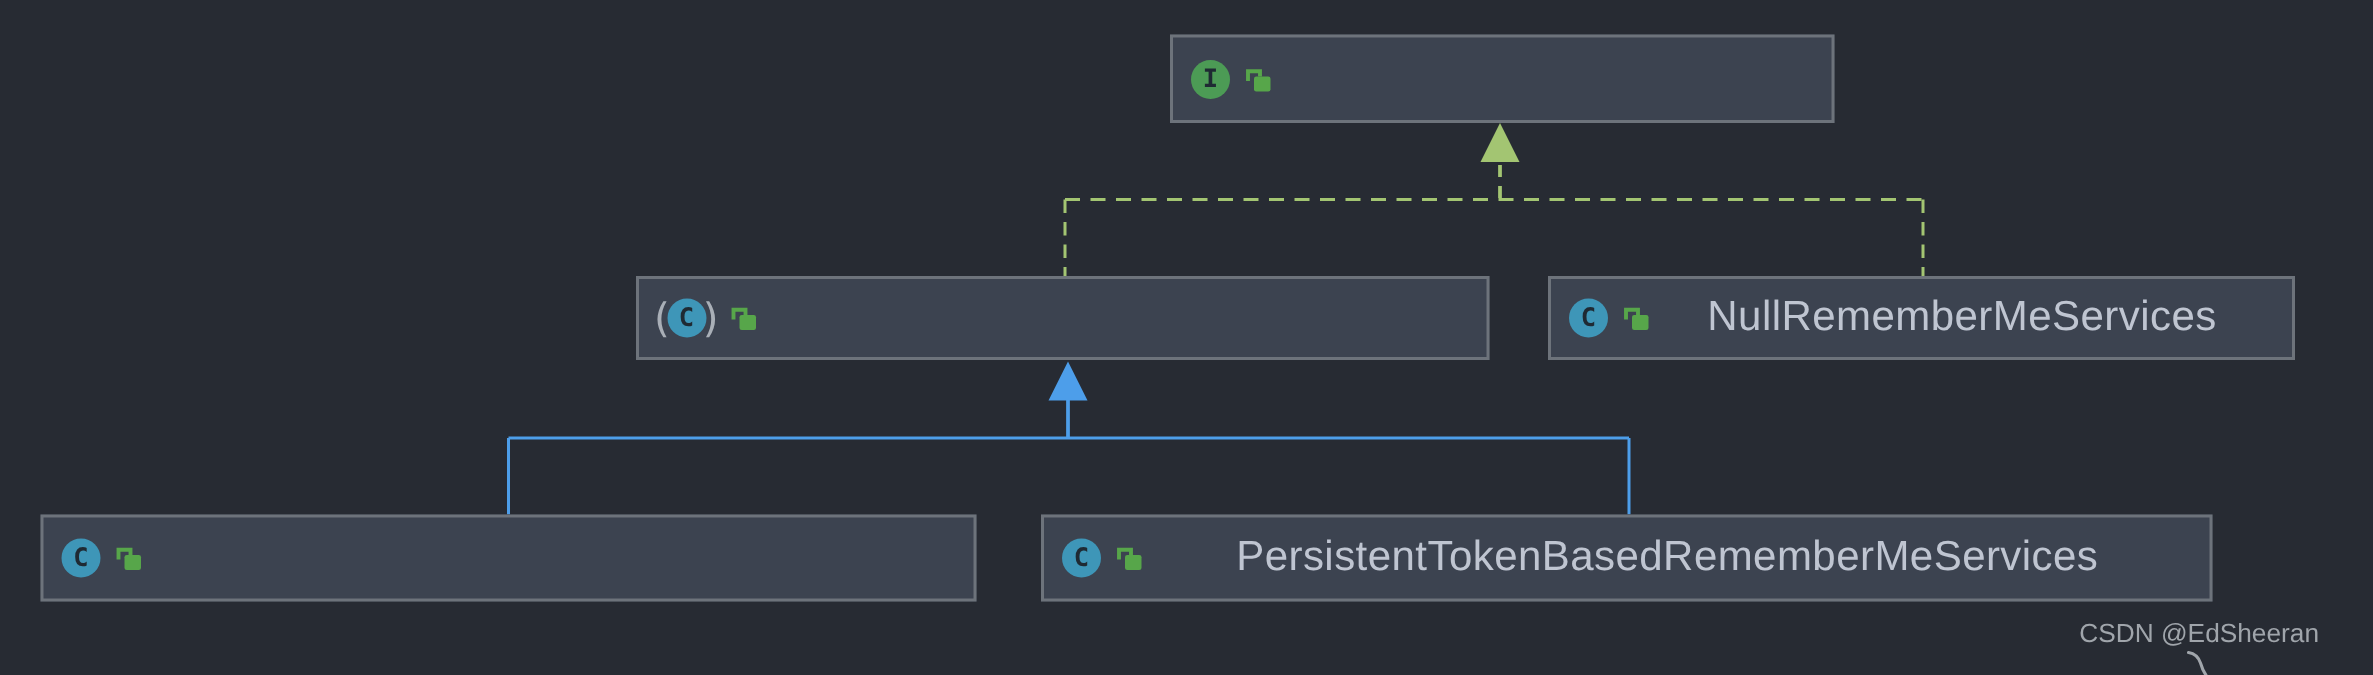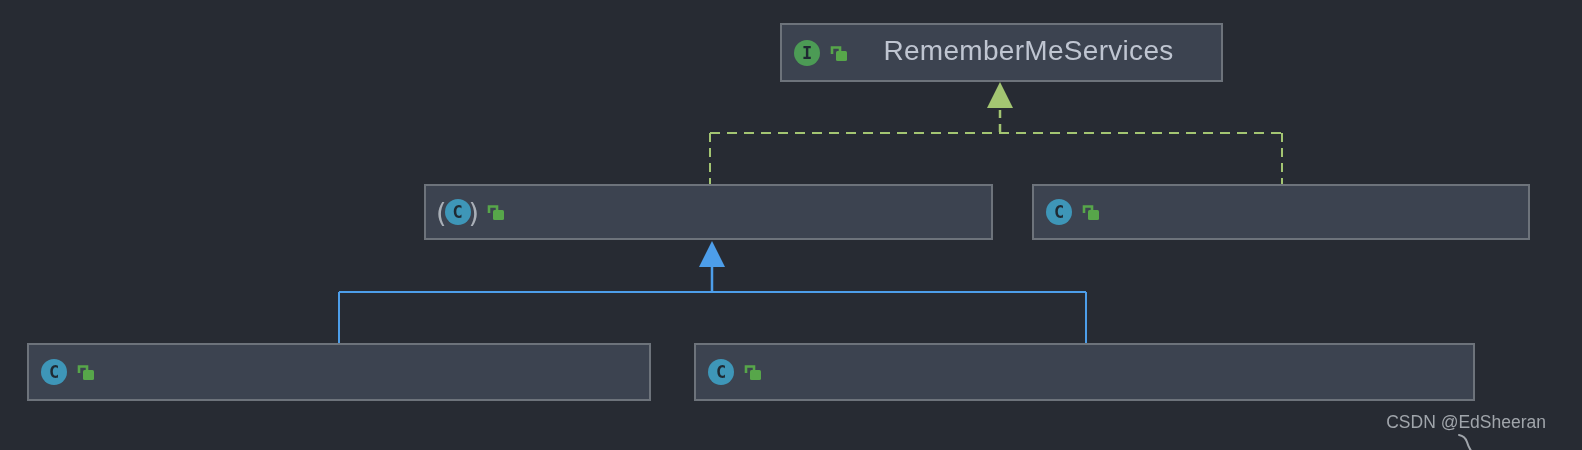--- a/index.html
+++ b/index.html
@@ -113,21 +113,20 @@
   </svg>
 
   <div class="uml-box" style="left:780px; top:23px; width:443px; height:59px;">
     <span class="icon-cluster">
       <span class="circle-icon interface-circle">I</span>
       <svg class="lock-icon" width="20" height="20" viewBox="0 0 20 20">
         <path d="M4 11 V4.5 H12 V8" fill="none" stroke-width="2.6" stroke="#57a64a"></path>
         <rect x="8" y="8" width="11" height="10" rx="1.5" fill="#57a64a"></rect>
       </svg>
     </span>
-    <span class="uml-label">RememberMeServices</span>
   </div>
 
   <div class="uml-box" style="left:424px; top:184px; width:569px; height:56px;">
     <span class="icon-cluster">
       <span class="abstract-wrap">
         <span class="paren">(</span>
         <span class="circle-icon class-circle">C</span>
         <span class="paren">)</span>
       </span>
       <svg class="lock-icon" width="20" height="20" viewBox="0 0 20 20">
@@ -138,40 +137,42 @@
   </div>
 
   <div class="uml-box" style="left:1032px; top:184px; width:498px; height:56px;">
     <span class="icon-cluster">
       <span class="circle-icon class-circle">C</span>
       <svg class="lock-icon" width="20" height="20" viewBox="0 0 20 20">
         <path d="M4 11 V4.5 H12 V8" fill="none" stroke-width="2.6" stroke="#57a64a"></path>
         <rect x="8" y="8" width="11" height="10" rx="1.5" fill="#57a64a"></rect>
       </svg>
     </span>
+    <span class="uml-label">NullRememberMeServices</span>
   </div>
 
   <div class="uml-box" style="left:27px; top:343px; width:624px; height:58px;">
     <span class="icon-cluster">
       <span class="circle-icon class-circle">C</span>
       <svg class="lock-icon" width="20" height="20" viewBox="0 0 20 20">
         <path d="M4 11 V4.5 H12 V8" fill="none" stroke-width="2.6" stroke="#57a64a"></path>
         <rect x="8" y="8" width="11" height="10" rx="1.5" fill="#57a64a"></rect>
       </svg>
     </span>
   </div>
 
   <div class="uml-box" style="left:694px; top:343px; width:781px; height:58px;">
     <span class="icon-cluster">
       <span class="circle-icon class-circle">C</span>
       <svg class="lock-icon" width="20" height="20" viewBox="0 0 20 20">
         <path d="M4 11 V4.5 H12 V8" fill="none" stroke-width="2.6" stroke="#57a64a"></path>
         <rect x="8" y="8" width="11" height="10" rx="1.5" fill="#57a64a"></rect>
       </svg>
     </span>
+    <span class="uml-label">PersistentTokenBasedRememberMeServices</span>
   </div>
 
   <div class="watermark">
     <span>CSDN @EdSheeran</span>
     <svg class="watermark-swoosh" width="18" height="24" viewBox="0 0 18 24">
       <path d="M2 3 Q8 4 10 10 Q12 17 16 21" fill="none" stroke-width="2" stroke-linecap="round" stroke="#a0a5ab"></path>
     </svg>
   </div>
 
 </div>

